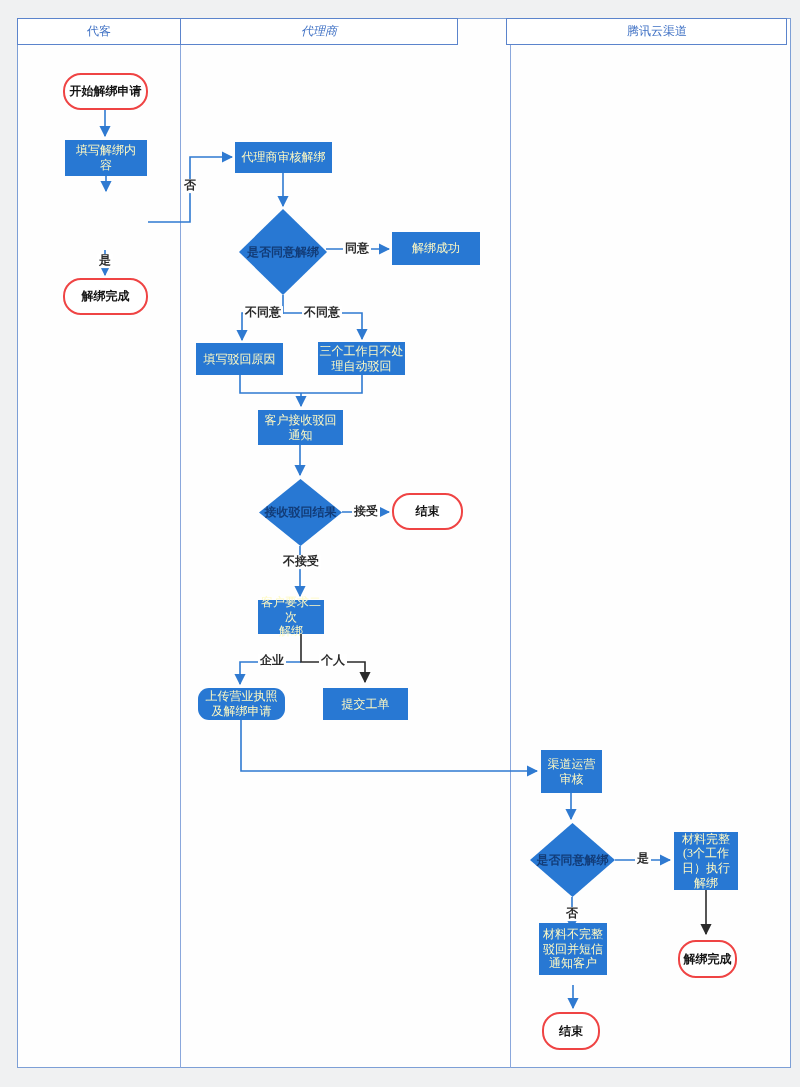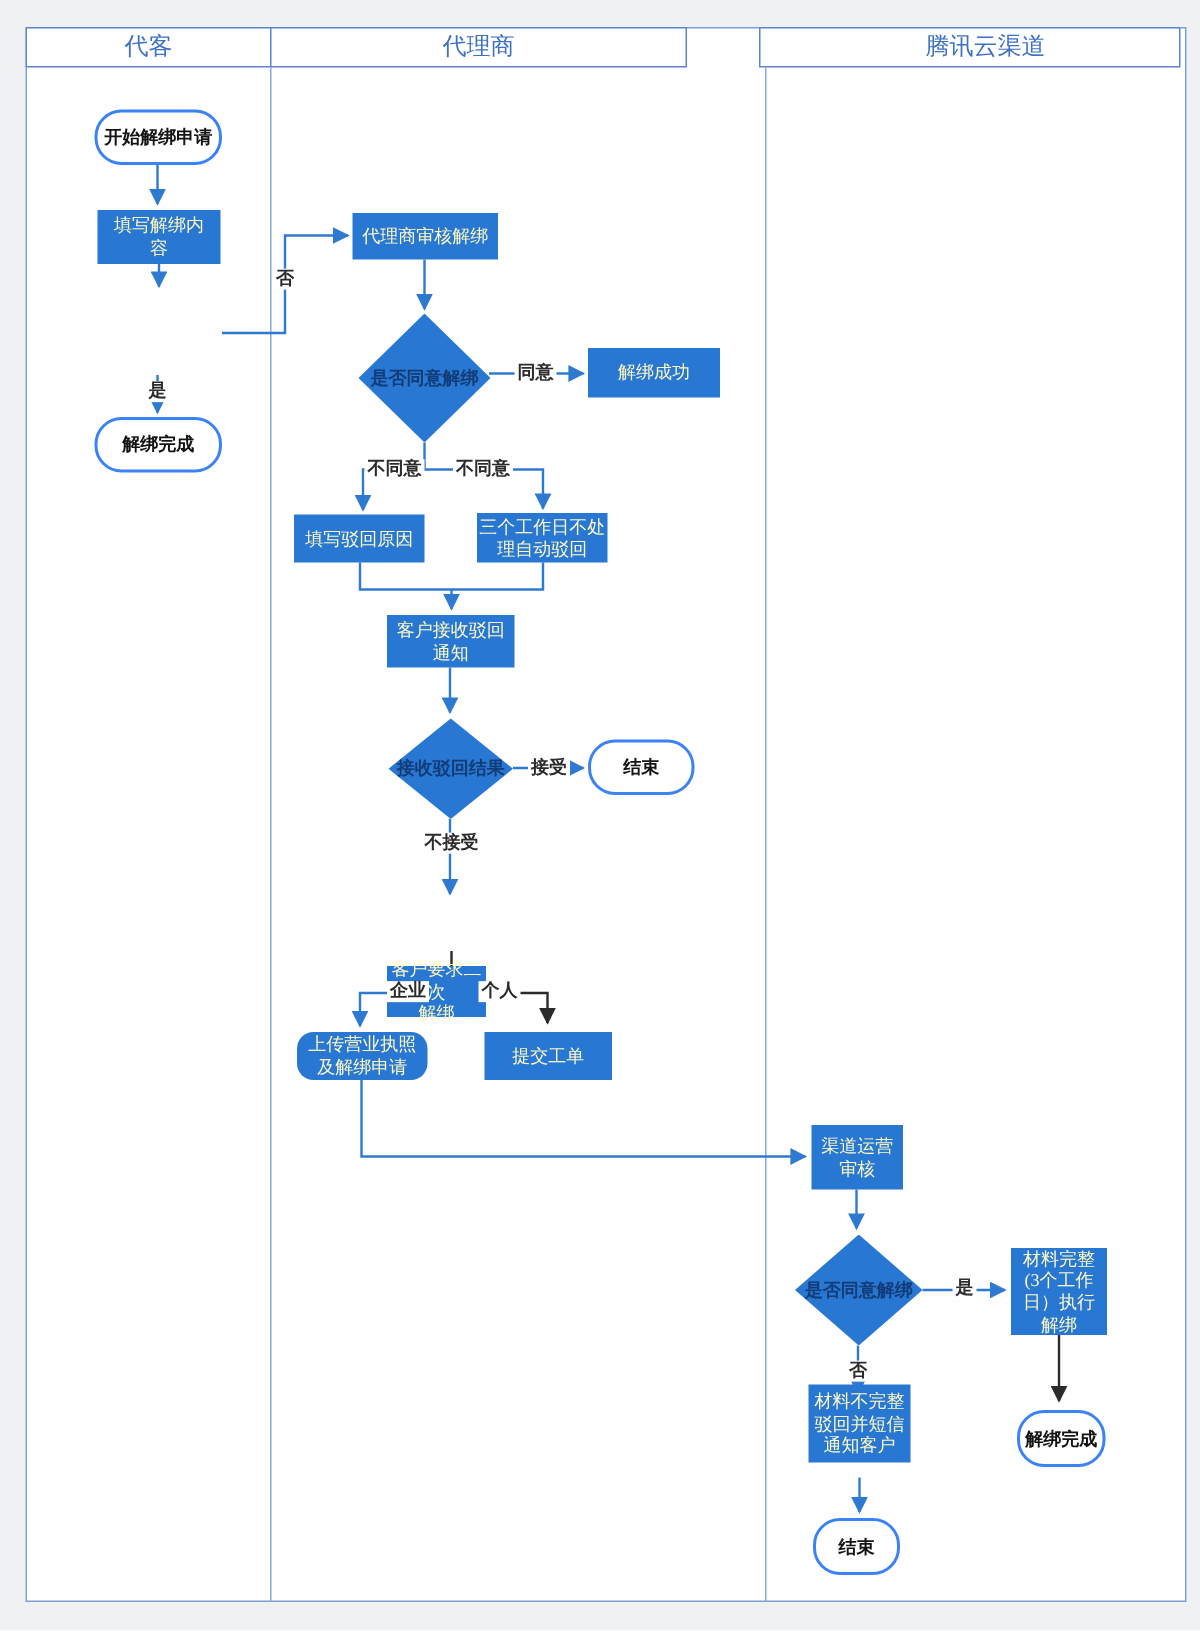--- a/index.html
+++ b/index.html
@@ -10,55 +10,55 @@
     overflow:hidden;
   }
   .frame{
     position:absolute;left:17px;top:18px;width:774px;height:1050px;
     background:#FEFEFE;border:1px solid #7D9FD6;box-sizing:border-box;
   }
   .hcell{
     position:absolute;top:18px;height:27px;box-sizing:border-box;
     border:1px solid #5B84CC;background:#FFFFFF;
     display:flex;align-items:center;justify-content:center;
-    color:#3E70C4;font-size:16px;
+    color:#3E70C4;font-size:12px;
   }
   .lane-line{position:absolute;top:45px;height:1023px;width:1px;background:#8AA7DC;}
   .connectors{position:absolute;left:0;top:0;pointer-events:none;}
   .node{
     position:absolute;display:flex;align-items:center;justify-content:center;
     text-align:center;font-size:12px;line-height:1.22;white-space:pre-line;
     box-sizing:border-box;
   }
   .rect{background:#2878D3;color:#fef9c3;font-family:Liberation Serif, serif;}
   .diamond{
     background:#2878D3;color:#123C78;font-weight:bold;
     clip-path:polygon(50% 0,100% 50%,50% 100%,0 50%);
   }
   .pill{
-    background:#FFFFFF;border:2px solid #3b82f6;border-radius:18px;
+    background:#FFFFFF;border:2px solid #ef4444;border-radius:18px;
     color:#141414;font-weight:bold;
   }
   .elabel{
     position:absolute;transform:translate(-50%,-50%);
     background:#FFFFFF;color:#2B2B2B;font-weight:bold;font-size:12px;
     padding:0 2px;line-height:1.15;white-space:nowrap;
   }
 </style>
 </head>
 <body>
 
 <div class="page">
 
   <div class="frame"></div>
 
   <div class="hcell" style="left:17px;width:164px;">
     <span>代客</span>
   </div>
-  <div class="hcell" style="left:180px;width:278px;">
+  <div class="hcell" style="left:180px;width:278px;font-style:italic;">
     <span>代理商</span>
   </div>
   <div class="hcell" style="left:506px;width:281px;padding-left:21px;">
     <span>腾讯云渠道</span>
   </div>
 
   <div class="lane-line" style="left:180px;"></div>
   <div class="lane-line" style="left:510px;"></div>
 
   <svg class="connectors" width="800" height="1087" viewBox="0 0 800 1087">
@@ -105,21 +105,21 @@
   <div class="node rect" style="left:235px;top:142px;width:97px;height:31px;">代理商审核解绑</div>
   <div class="node diamond" style="left:239px;top:209px;width:88px;height:86px;">是否同意解绑</div>
   <div class="node rect" style="left:392px;top:232px;width:88px;height:33px;">解绑成功</div>
   <div class="node rect" style="left:196px;top:343px;width:87px;height:32px;">填写驳回原因</div>
   <div class="node rect" style="left:318px;top:342px;width:87px;height:33px;">三个工作日不处
 理自动驳回</div>
   <div class="node rect" style="left:258px;top:410px;width:85px;height:35px;">客户接收驳回
 通知</div>
   <div class="node diamond" style="left:259px;top:479px;width:83px;height:67px;">接收驳回结果</div>
   <div class="node pill" style="left:392px;top:493px;width:71px;height:37px;">结束</div>
-  <div class="node rect" style="left:258px;top:600px;width:66px;height:34px;margin-top:44px;">客户要求二次
+  <div class="node rect" style="left:258px;top:600px;width:66px;height:34px;">客户要求二次
 解绑</div>
   <div class="node rect" style="left:198px;top:688px;width:87px;height:32px;border-radius:11px;">上传营业执照
 及解绑申请</div>
   <div class="node rect" style="left:323px;top:688px;width:85px;height:32px;">提交工单</div>
 
   <div class="node rect" style="left:541px;top:750px;width:61px;height:43px;">渠道运营
 审核</div>
   <div class="node diamond" style="left:530px;top:823px;width:85px;height:74px;">是否同意解绑</div>
   <div class="node rect" style="left:674px;top:832px;width:64px;height:58px;">材料完整
 (3个工作

